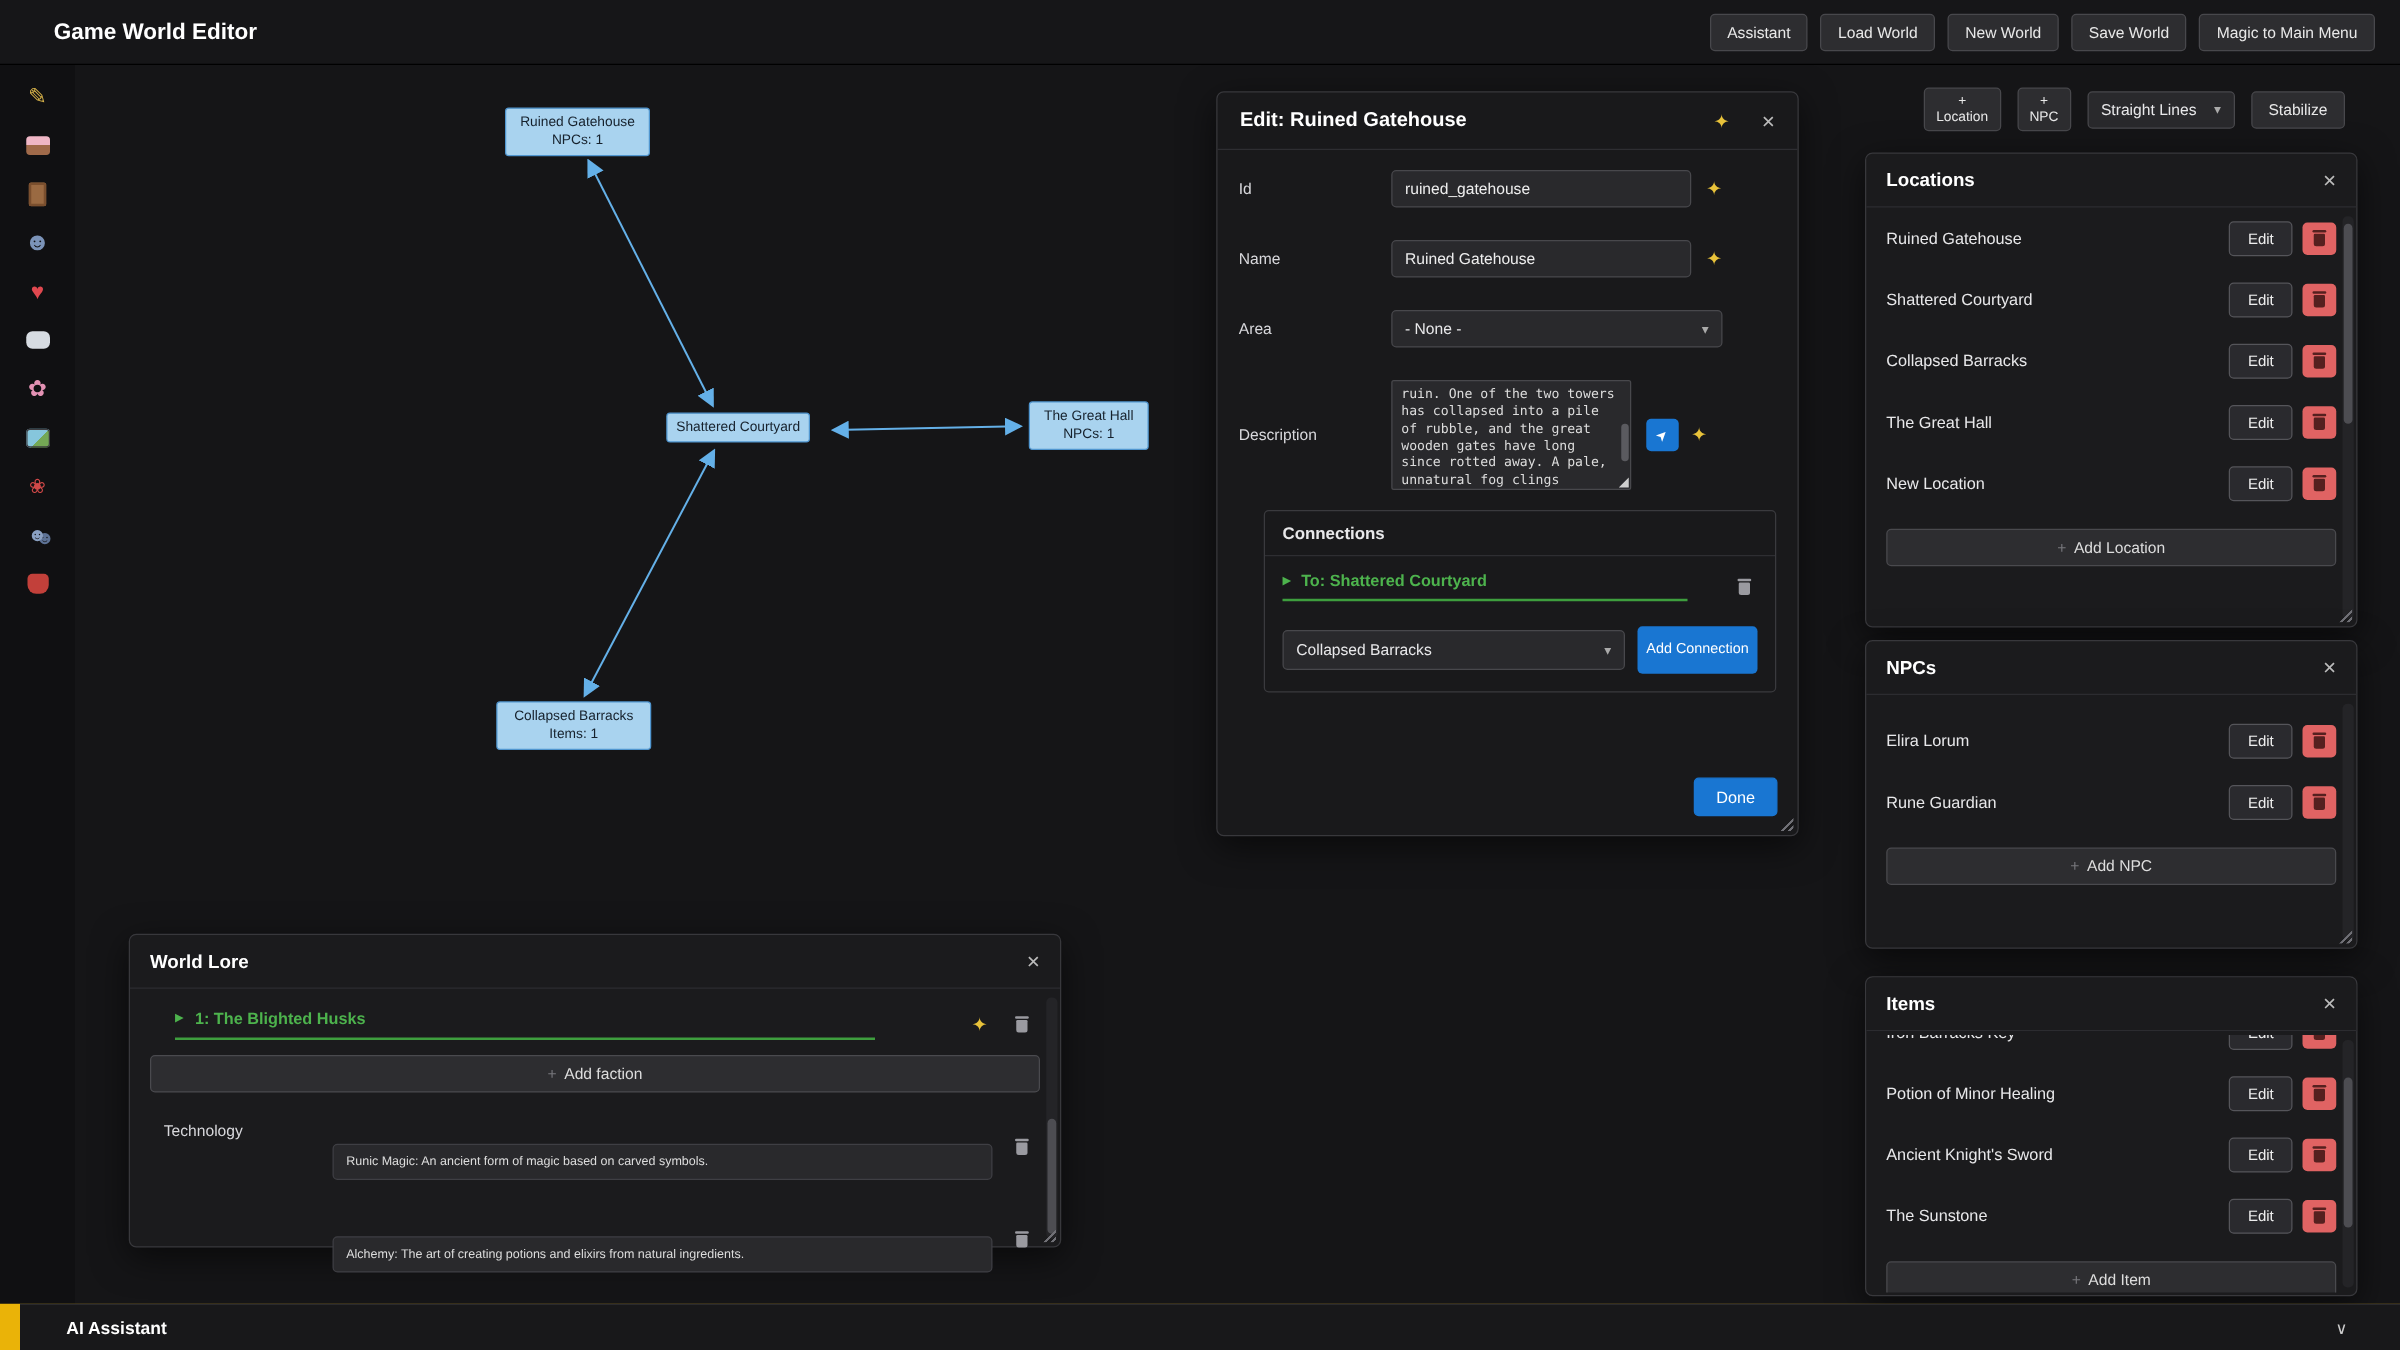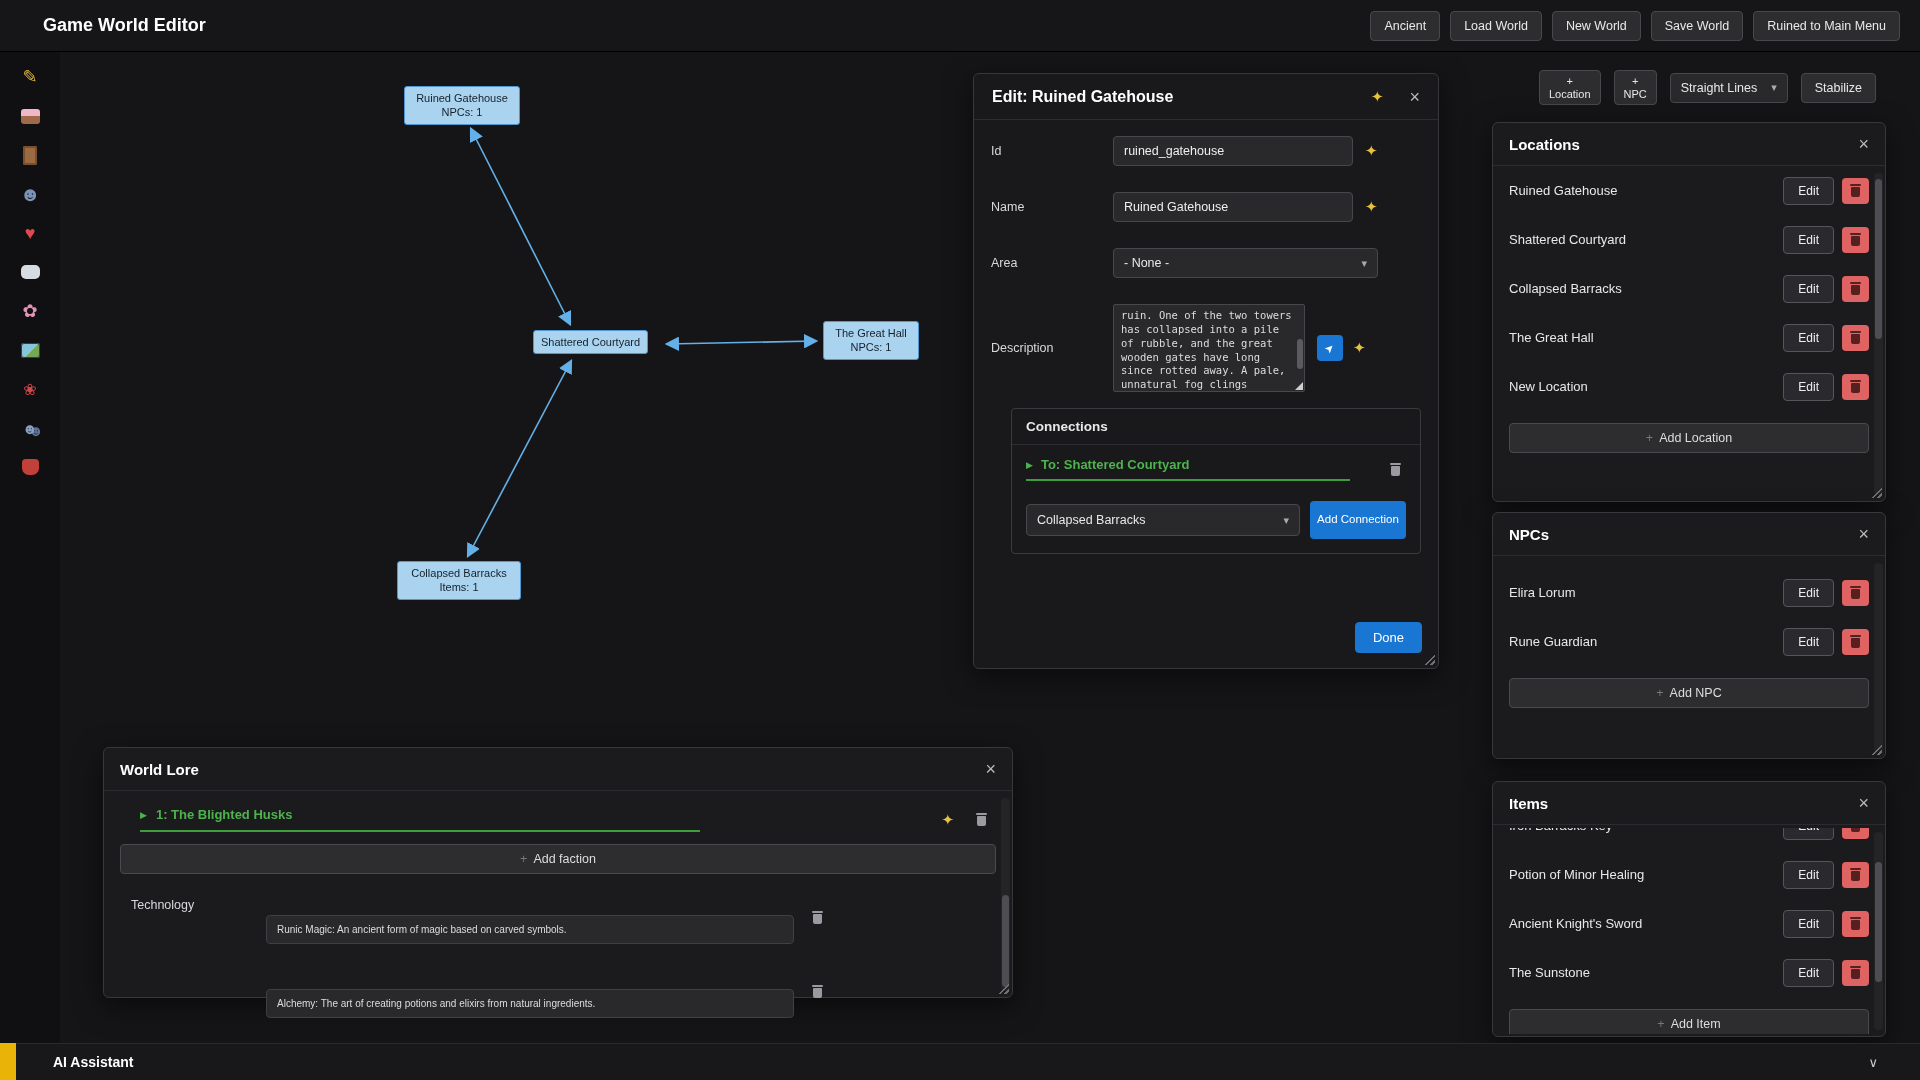--- a/index.html
+++ b/index.html
@@ -112,21 +112,21 @@
   .tool-sel { width:118px; height:30px; }
   .stabilize-btn { height:30px; padding:0 13px; }
 
   
   .locations-panel { left:1492px; top:122px; width:394px; height:380px; }
   .npcs-panel { left:1492px; top:512px; width:394px; height:247px; }
   .items-panel { left:1492px; top:781px; width:394px; height:256px; }
   .clip-list { position:absolute; top:46px; left:0; right:0; bottom:2px; overflow:hidden; }
 
   
-  .lore-panel { left:103px; top:747px; width:910px; height:251px; }
+  .lore-panel { left:103px; top:747px; width:746px; height:251px; }
   .lore-faction-row { display:flex; align-items:center; padding:16px 20px 12px 36px; }
   .lore-faction-row .label-wrap { width:560px; border-bottom:2px solid #3e9e3e; padding-bottom:8px;
                                   display:flex; align-items:center; gap:9px; }
   .lore-icons { margin-left:auto; display:flex; align-items:center; gap:16px; }
   .tech-row { display:flex; align-items:center; margin:8px 0 0 162px; }
   .tech-value { width:528px; height:29px; background:#29292c; border:1px solid #3f3f44; border-radius:4px;
                 font-size:10px; color:#ddd; display:flex; align-items:center; padding:0 10px;
                 white-space:nowrap; overflow:hidden;margin-top:25px; }
   .tech-label { position:absolute; left:27px; font-size:12.5px; color:#d8d8dc; }
 
@@ -137,25 +137,25 @@
   .ai-chevron { margin-left:auto; margin-right:42px; color:#ccc; font-size:13px; background:none; border:none; cursor:pointer; }
 </style>
 </head>
 <body>
 
 <div class="screen">
 
   <header class="topbar">
     <div class="app-title">Game World Editor</div>
     <div class="topbar-buttons">
-      <button class="btn">Ancient</button>
+      <button class="btn">Assistant</button>
       <button class="btn">Load World</button>
       <button class="btn">New World</button>
       <button class="btn">Save World</button>
-      <button class="btn">Ruined to Main Menu</button>
+      <button class="btn">Magic to Main Menu</button>
     </div>
   </header>
 
   <nav class="sidebar">
     <span class="si si-memo">
         <span>✎</span>
       </span>
     <span class="si si-cake">
         <i class="shape"></i>
         <span></span>

